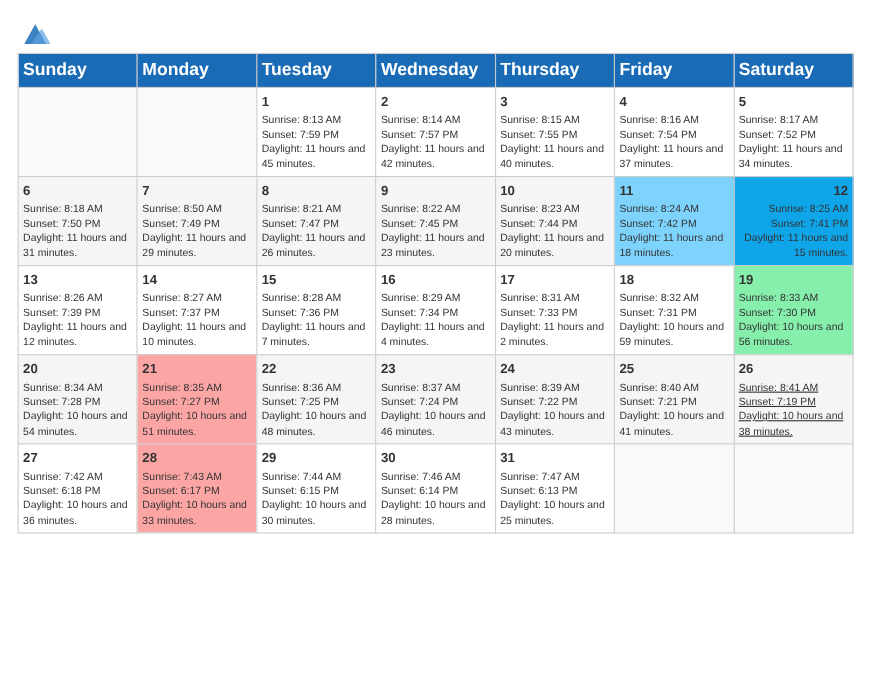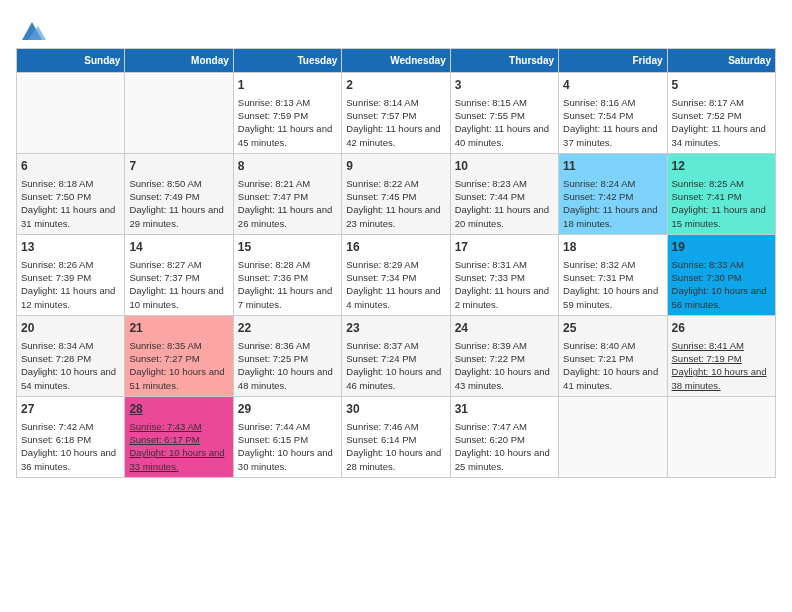--- a/index.html
+++ b/index.html
@@ -49,22 +49,22 @@
     }
     .calendar {
       width: 100%;
       border-collapse: collapse;
       font-size: 10px;
     }
     .calendar th {
       background-color: #1a6bb5;
       color: #fff;
       padding: 6px 4px;
-      text-align: right;
-      font-size: 10px;
+      text-align: left;
+      font-size: 16px;
       font-weight: bold;
       border: 1px solid #ccc;
     }
     .calendar td {
       vertical-align: top;
       border: 1px solid #ccc;
       padding: 4px;
       width: 108px;
       min-height: 80px;
       color: #333;
@@ -189,21 +189,21 @@
           <div class="day-info" style="white-space: pre-line;">Sunrise: 8:23 AM
 Sunset: 7:44 PM
 Daylight: 11 hours and 20 minutes.</div>
         </td>
         <td style="background-color: #7dd3fc; margin-top: 20px;">
           <span class="day-number">11</span>
           <div class="day-info" style="white-space: pre-line;">Sunrise: 8:24 AM
 Sunset: 7:42 PM
 Daylight: 11 hours and 18 minutes.</div>
         </td>
-        <td style="background-color: #5eead4;">
+        <td style="background-color: #0ea5e9; text-align: right;">
           <span class="day-number">12</span>
           <div class="day-info" style="white-space: pre-line;">Sunrise: 8:25 AM
 Sunset: 7:41 PM
 Daylight: 11 hours and 15 minutes.</div>
         </td>
       </tr>
       <tr>
         <td style="background-color: rgb(255, 255, 255);">
           <span class="day-number">13</span>
           <div class="day-info" style="white-space: pre-line;">Sunrise: 8:26 AM
@@ -233,21 +233,21 @@
           <div class="day-info" style="white-space: pre-line;">Sunrise: 8:31 AM
 Sunset: 7:33 PM
 Daylight: 11 hours and 2 minutes.</div>
         </td>
         <td style="background-color: rgb(255, 255, 255);">
           <span class="day-number">18</span>
           <div class="day-info" style="white-space: pre-line;">Sunrise: 8:32 AM
 Sunset: 7:31 PM
 Daylight: 10 hours and 59 minutes.</div>
         </td>
-        <td style="background-color: #0ea5e9;">
+        <td style="background-color: #86efac;">
           <span class="day-number">19</span>
           <div class="day-info" style="white-space: pre-line;">Sunrise: 8:33 AM
 Sunset: 7:30 PM
 Daylight: 10 hours and 56 minutes.</div>
         </td>
       </tr>
       <tr>
         <td style="background-color: rgb(245, 245, 245);">
           <span class="day-number">20</span>
           <div class="day-info" style="white-space: pre-line;">Sunrise: 8:34 AM
@@ -291,41 +291,41 @@
 Daylight: 10 hours and 38 minutes.</div>
         </td>
       </tr>
       <tr>
         <td style="background-color: rgb(255, 255, 255);">
           <span class="day-number">27</span>
           <div class="day-info" style="white-space: pre-line;">Sunrise: 7:42 AM
 Sunset: 6:18 PM
 Daylight: 10 hours and 36 minutes.</div>
         </td>
-        <td style="background-color: #ec4899; text-decoration: underline;">
+        <td style="background-color: #fca5a5;">
           <span class="day-number">28</span>
           <div class="day-info" style="white-space: pre-line;">Sunrise: 7:43 AM
 Sunset: 6:17 PM
 Daylight: 10 hours and 33 minutes.</div>
         </td>
         <td style="background-color: rgb(255, 255, 255);">
           <span class="day-number">29</span>
           <div class="day-info" style="white-space: pre-line;">Sunrise: 7:44 AM
 Sunset: 6:15 PM
 Daylight: 10 hours and 30 minutes.</div>
         </td>
         <td style="background-color: rgb(255, 255, 255);">
           <span class="day-number">30</span>
           <div class="day-info" style="white-space: pre-line;">Sunrise: 7:46 AM
 Sunset: 6:14 PM
 Daylight: 10 hours and 28 minutes.</div>
         </td>
         <td style="background-color: rgb(255, 255, 255);">
           <span class="day-number">31</span>
           <div class="day-info" style="white-space: pre-line;">Sunrise: 7:47 AM
-Sunset: 6:20 PM
+Sunset: 6:13 PM
 Daylight: 10 hours and 25 minutes.</div>
         </td>
         <td class="empty-cell" style="background-color: rgb(249, 249, 249);"></td>
         <td class="empty-cell" style="background-color: rgb(249, 249, 249);"></td>
       </tr>
     </tbody>
 </table>
 
 </body></html>

